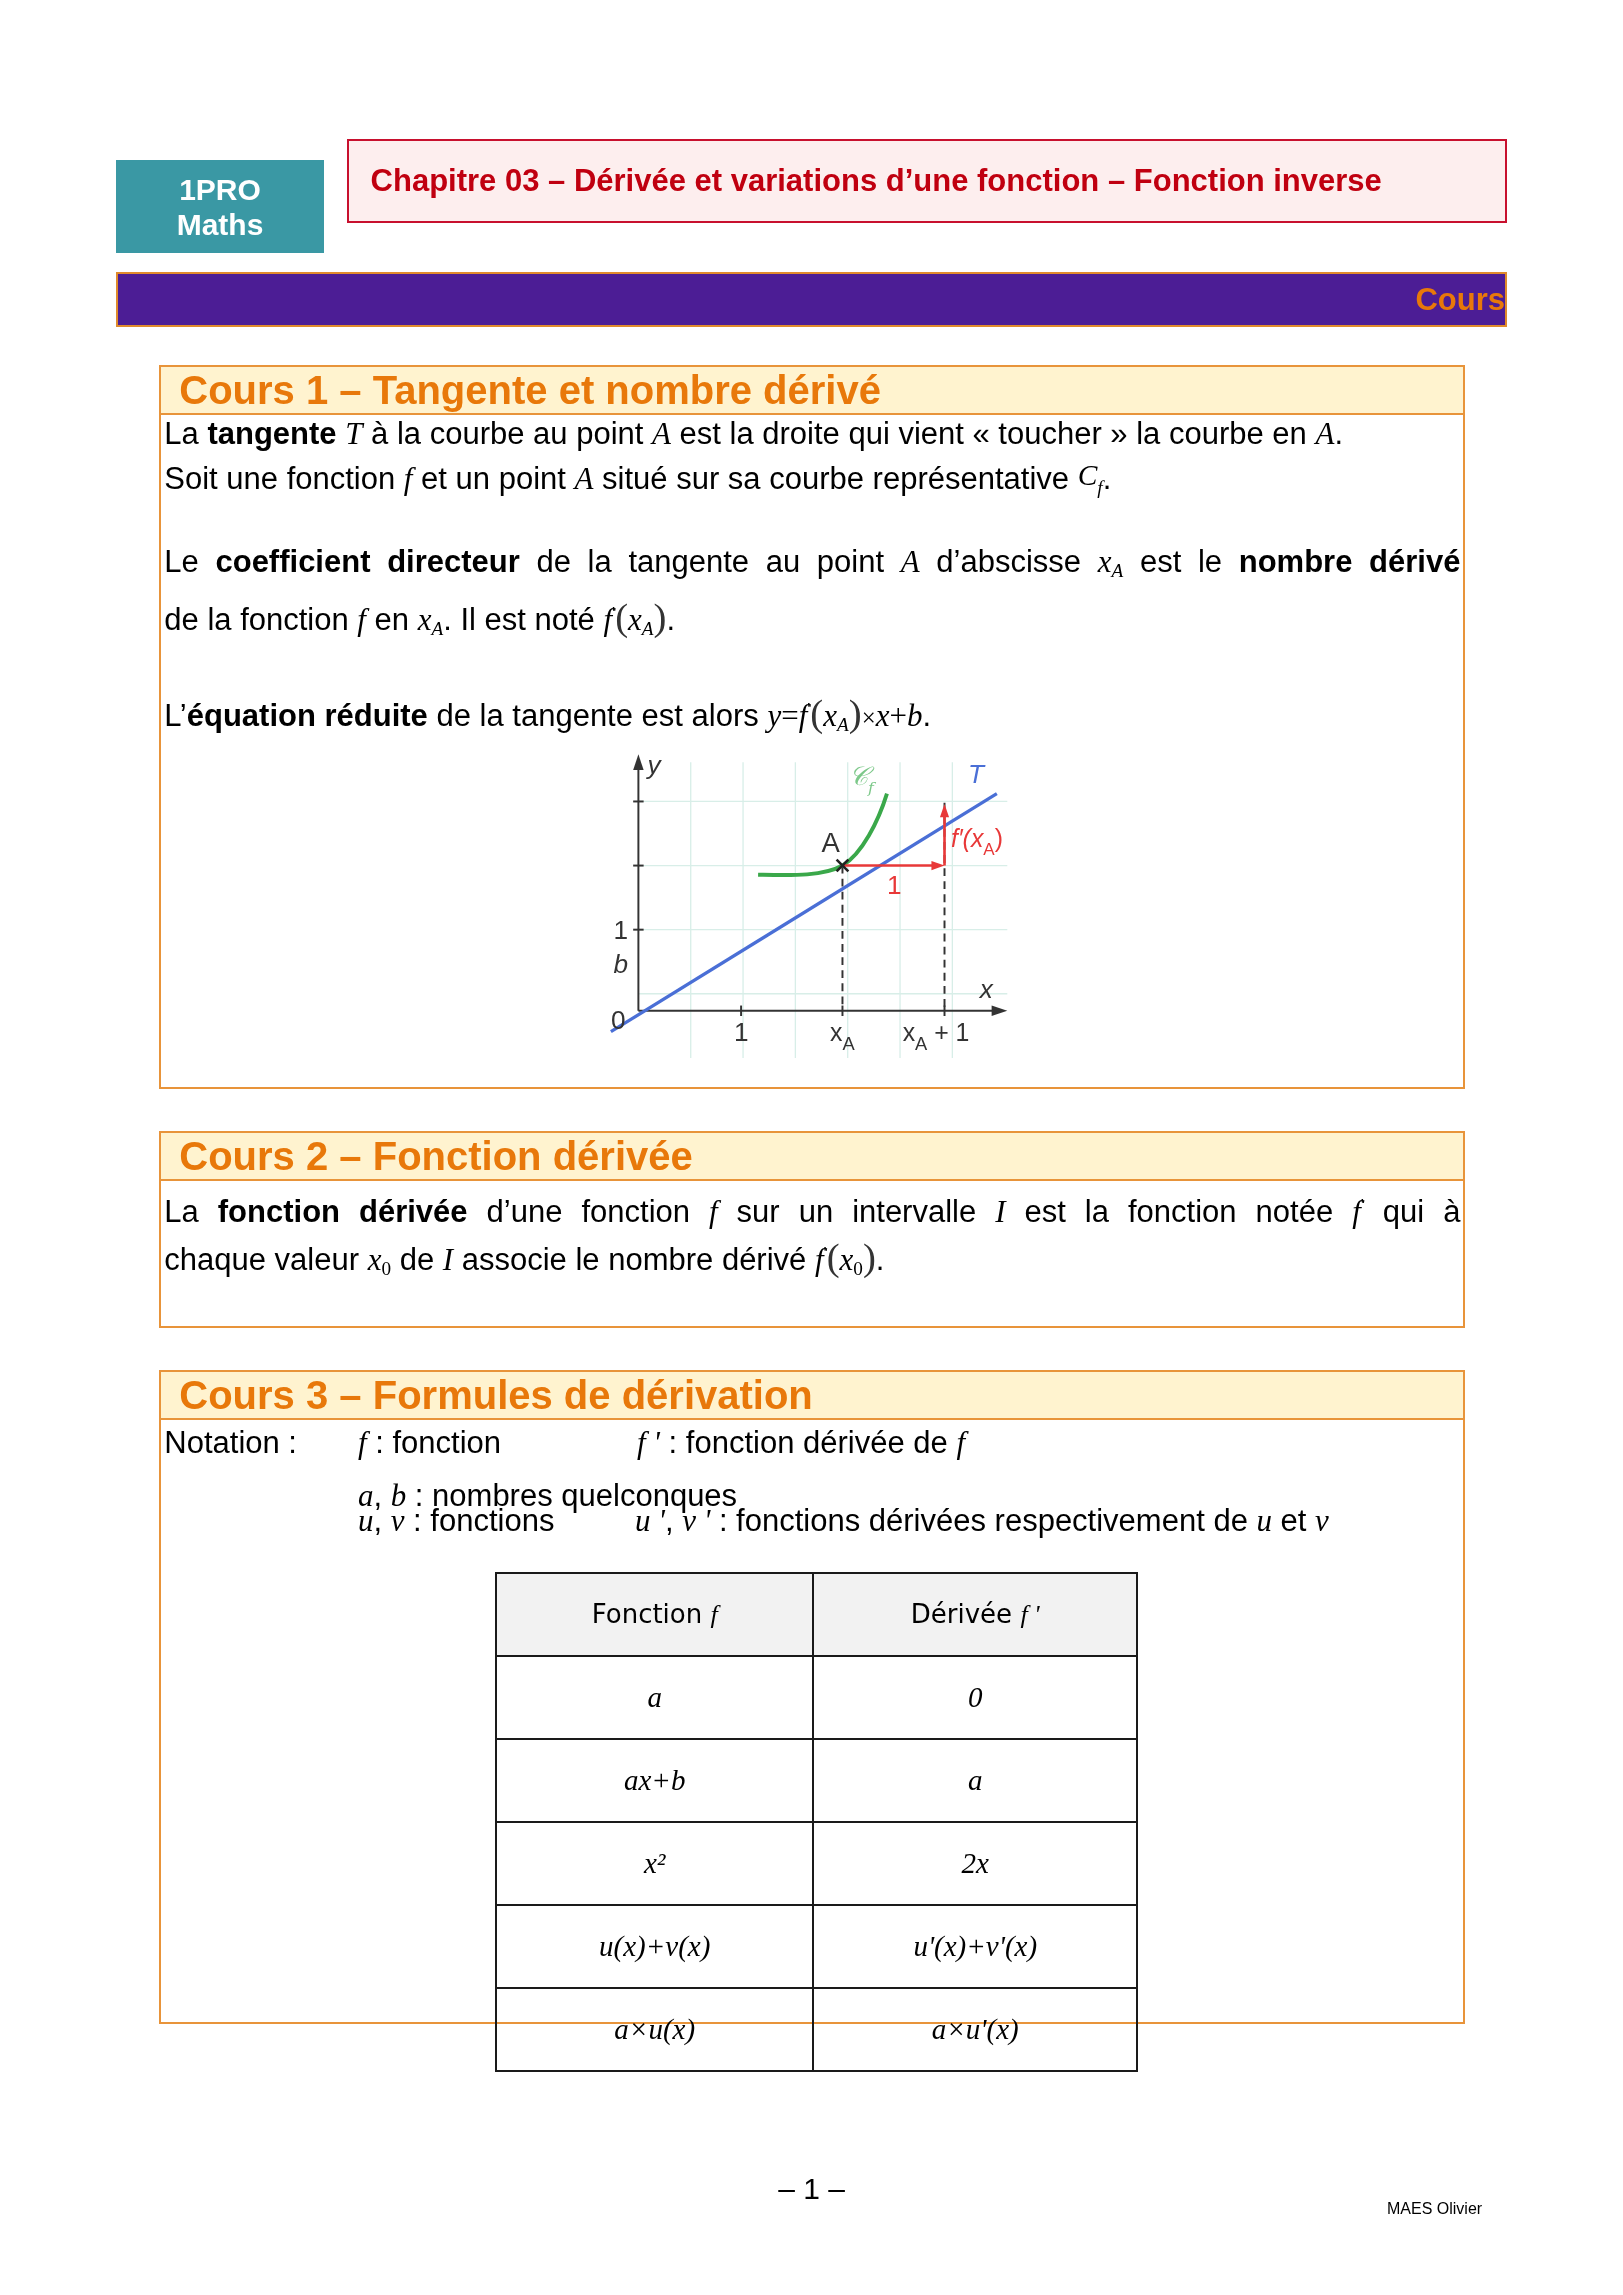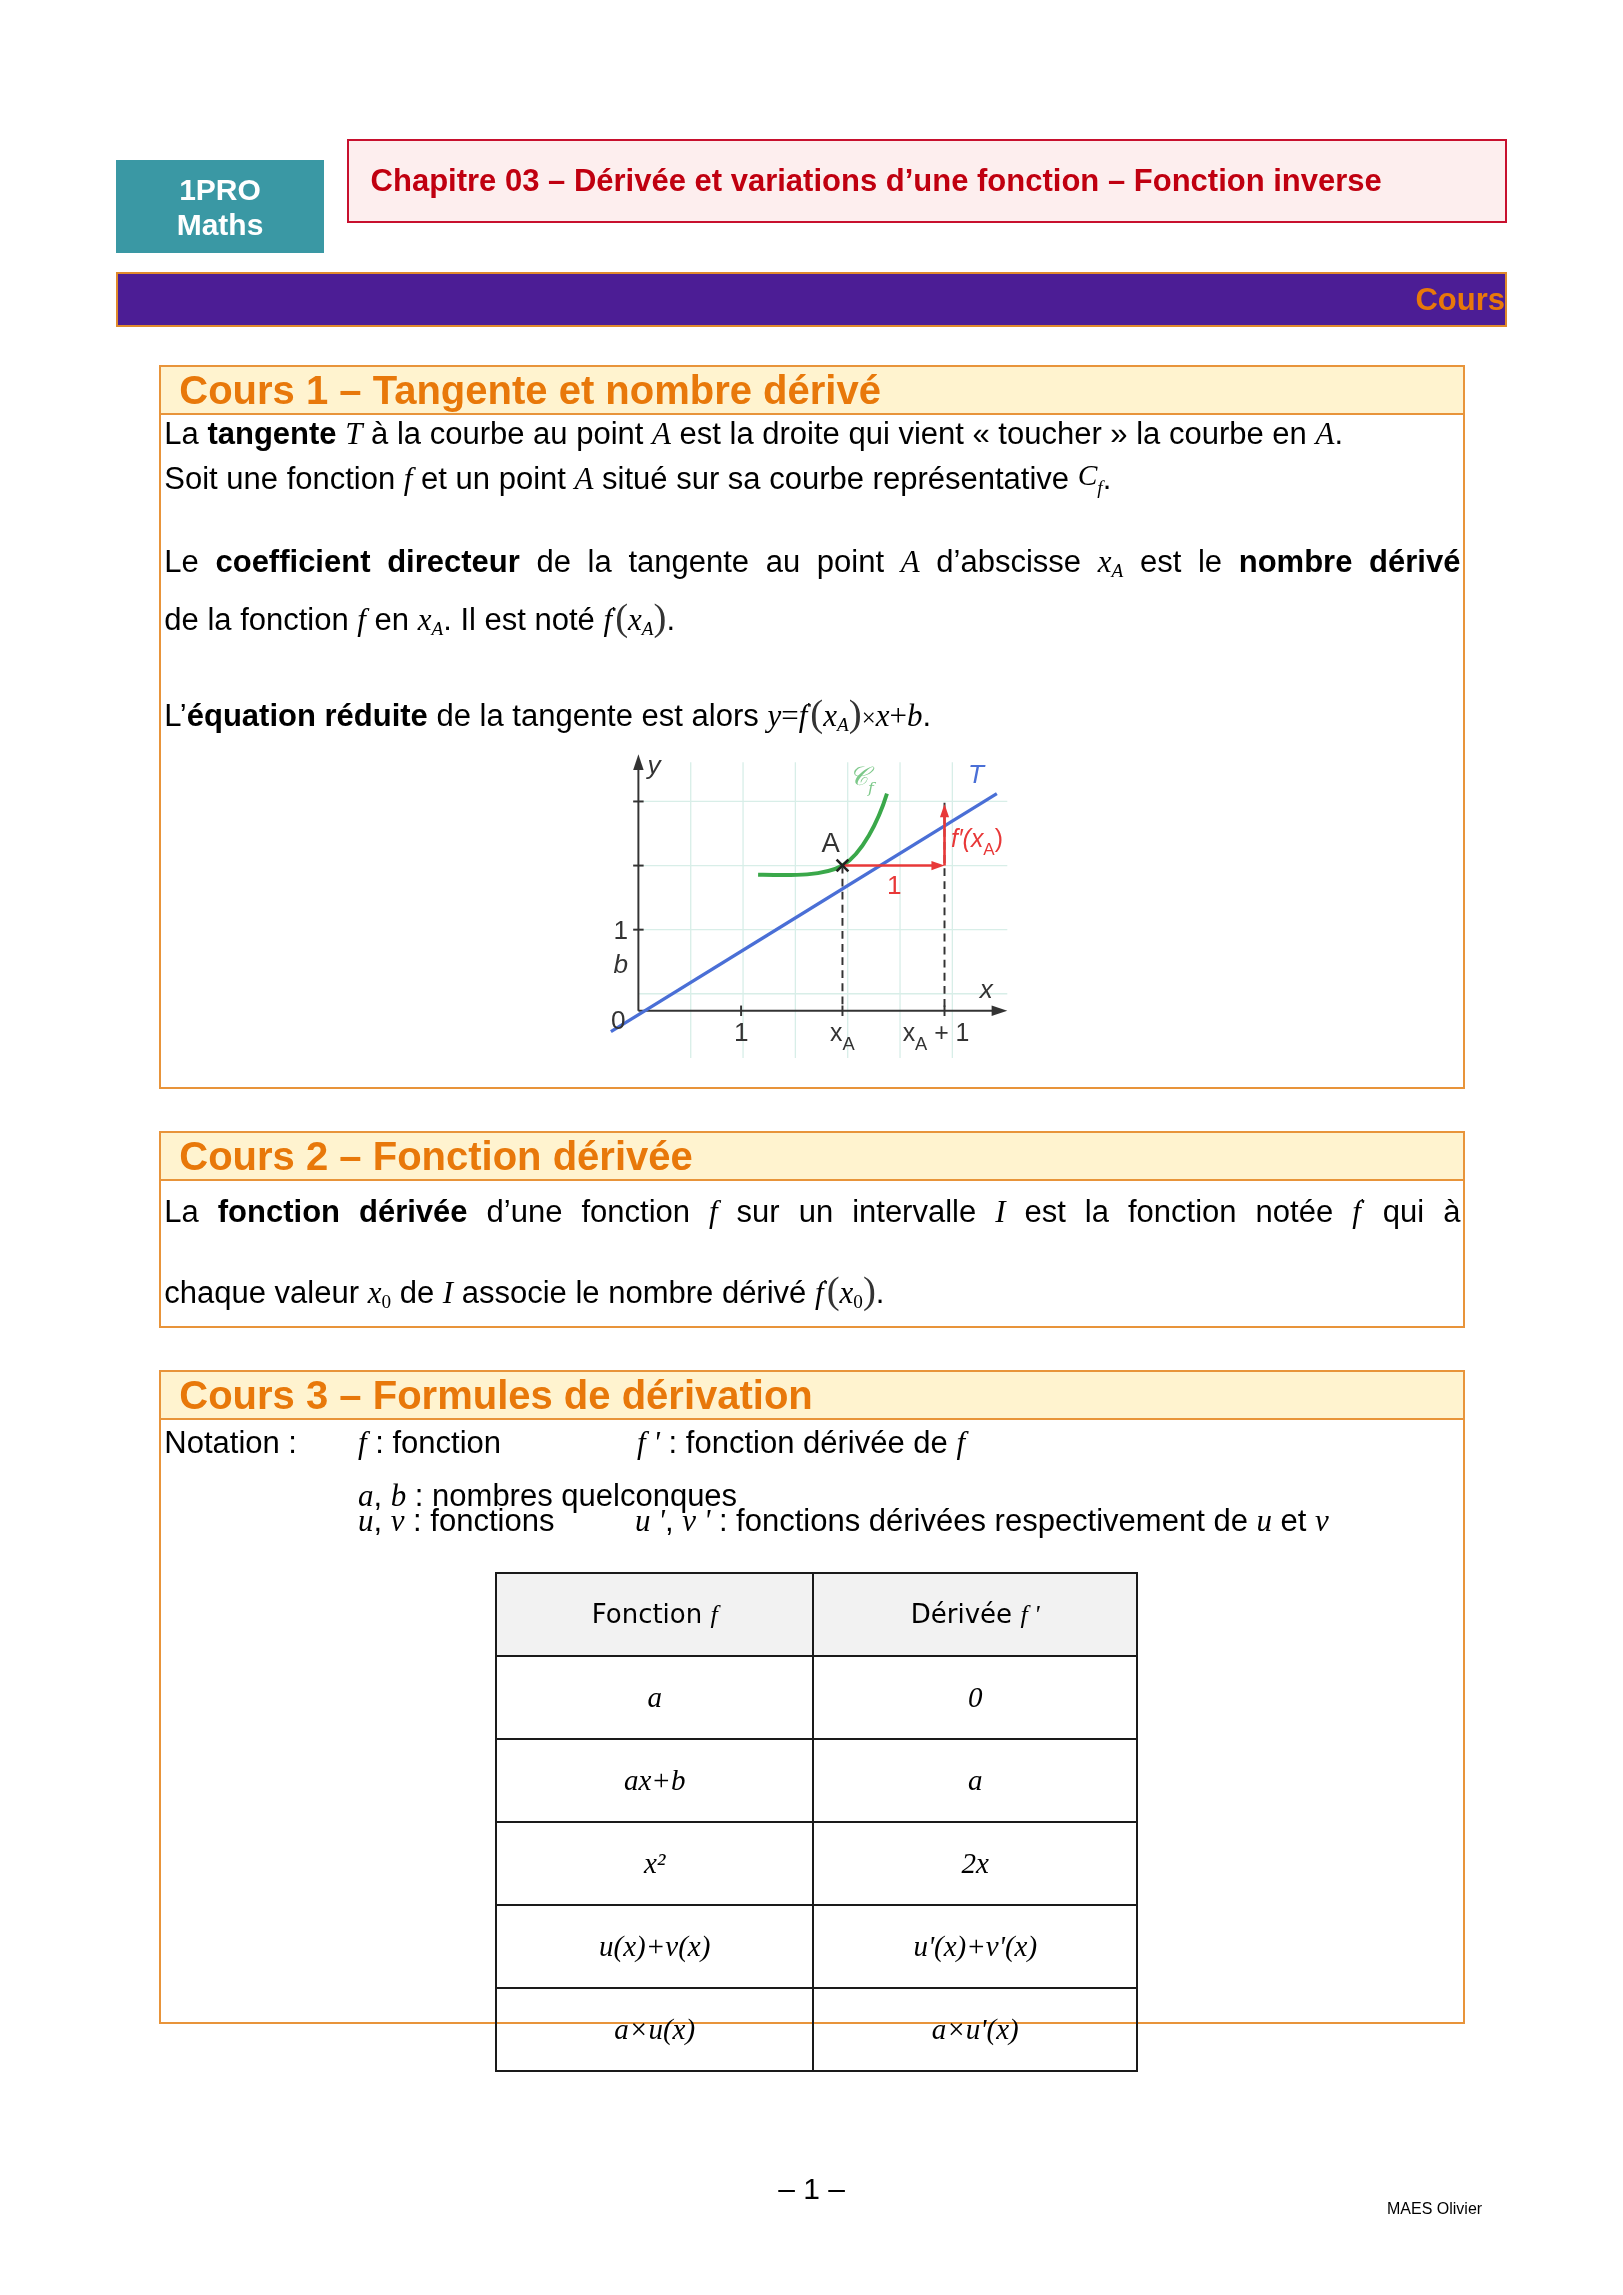--- a/index.html
+++ b/index.html
@@ -145,21 +145,21 @@
 </svg>
 
 <div id="cours2" class="abs section">
   <div class="head">
     <span>Cours 2 – Fonction dérivée</span>
   </div>
   <div class="body">
     <div class="just" style="margin-top:2.6px;line-height:41px;">
       <span>La </span><b>fonction dérivée</b><span> d’une fonction </span><span class="math">f</span><span> sur un intervalle </span><span class="math">I</span><span> est la fonction notée </span><span class="math">f</span><sup class="mathn">'</sup><span> qui à</span>
     </div>
-    <div class="line" style="line-height:52px;margin-top:28px;">
+    <div class="line" style="line-height:41px;">
       <span>chaque valeur </span><span class="math">x</span><sub class="mathn">0</sub><span> de </span><span class="math">I</span><span> associe le nombre dérivé </span><span class="math">f</span><sup class="mathn">'</sup><span class="paren">(</span><span class="math">x</span><sub class="mathn">0</sub><span class="paren">)</span><span>.</span>
     </div>
   </div>
 </div>
 
 <div id="cours3" class="abs section">
   <div class="head">
     <span>Cours 3 – Formules de dérivation</span>
   </div>
   <div class="body" style="position:relative;height:393px;">

